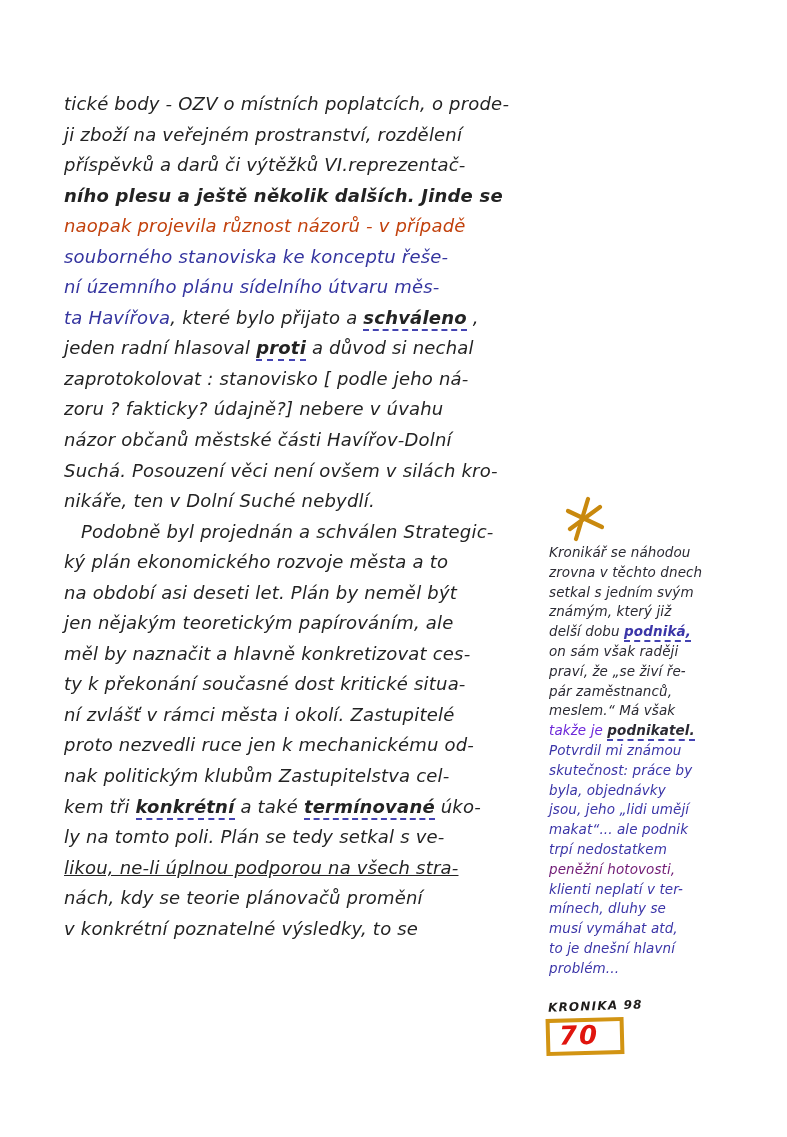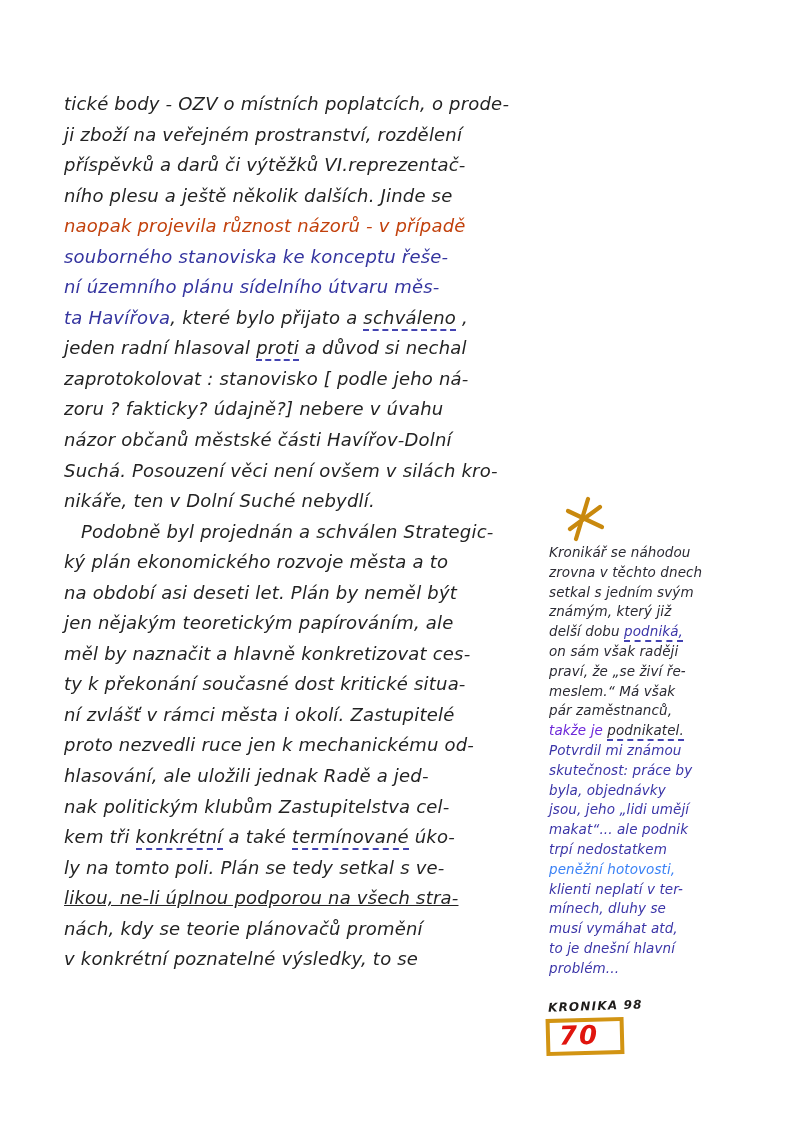--- a/index.html
+++ b/index.html
@@ -41,21 +41,21 @@
   }
   .n-line {
     height: 19.8px;
     font-size: 13.5px;
     font-style: italic;
     letter-spacing: 0.1px;
     white-space: nowrap;
     line-height: 19.8px;
   }
   .seg { display: inline; }
-  .u-dash { padding-bottom: 1px; }
+  .u-dash { padding-bottom: 1px; font-weight: bold; }
   
   #star {
     position: absolute;
     left: 563px;
     top: 496px;
     width: 44px;
     height: 46px;
   }
   
   #kronika-label {
@@ -92,40 +92,39 @@
 </style>
 </head>
 <body>
 
 <div class="page">
 
   <div id="main-column">
       <div class="m-line"><span class="seg" style="color: rgb(35, 35, 35);">tické body - OZV o místních poplatcích, o prode-</span></div>
       <div class="m-line"><span class="seg" style="color: rgb(35, 35, 35);">ji zboží na veřejném prostranství, rozdělení</span></div>
       <div class="m-line"><span class="seg" style="color: rgb(35, 35, 35);">příspěvků a darů či výtěžků VI.reprezentač-</span></div>
-      <div class="m-line"><span class="seg" style="color: rgb(35, 35, 35);">ního plesu a ještě několik dalších. Jinde se</span></div>
+      <div class="m-line"><span class="seg" style="color: rgb(35, 35, 35); font-weight: bold;">ního plesu a ještě několik dalších. Jinde se</span></div>
       <div class="m-line"><span class="seg" style="color: #c2410c;">naopak projevila různost názorů - v případě</span></div>
       <div class="m-line"><span class="seg" style="color: rgb(52, 52, 159);">souborného stanoviska ke konceptu řeše-</span></div>
       <div class="m-line"><span class="seg" style="color: rgb(52, 52, 159);">ní územního plánu sídelního útvaru měs-</span></div>
       <div class="m-line"><span class="seg" style="color: rgb(52, 52, 159);">ta Havířova</span><span class="seg" style="color: rgb(35, 35, 35);">, které bylo přijato a </span><span class="seg u-dash" style="color: rgb(35, 35, 35); border-bottom: 2px dashed rgb(67, 67, 178);">schváleno</span><span class="seg" style="color: rgb(35, 35, 35);"> ,</span></div>
       <div class="m-line"><span class="seg" style="color: rgb(35, 35, 35);">jeden radní hlasoval </span><span class="seg u-dash" style="color: rgb(35, 35, 35); border-bottom: 2px dashed rgb(67, 67, 178);">proti</span><span class="seg" style="color: rgb(35, 35, 35);"> a důvod si nechal</span></div>
       <div class="m-line"><span class="seg" style="color: rgb(35, 35, 35);">zaprotokolovat : stanovisko [ podle jeho ná-</span></div>
       <div class="m-line"><span class="seg" style="color: rgb(35, 35, 35);">zoru ? fakticky? údajně?] nebere v úvahu</span></div>
       <div class="m-line"><span class="seg" style="color: rgb(35, 35, 35);">názor občanů městské části Havířov-Dolní</span></div>
       <div class="m-line"><span class="seg" style="color: rgb(35, 35, 35); margin-top: 40px;">Suchá. Posouzení věci není ovšem v silách kro-</span></div>
       <div class="m-line"><span class="seg" style="color: rgb(35, 35, 35);">nikáře, ten v Dolní Suché nebydlí.</span></div>
       <div class="m-line indent"><span class="seg" style="color: rgb(35, 35, 35);">Podobně byl projednán a schválen Strategic-</span></div>
       <div class="m-line"><span class="seg" style="color: rgb(35, 35, 35);">ký plán ekonomického rozvoje města a to</span></div>
       <div class="m-line"><span class="seg" style="color: rgb(35, 35, 35);">na období asi deseti let. Plán by neměl být</span></div>
       <div class="m-line"><span class="seg" style="color: rgb(35, 35, 35);">jen nějakým teoretickým papírováním, ale</span></div>
       <div class="m-line"><span class="seg" style="color: rgb(35, 35, 35);">měl by naznačit a hlavně konkretizovat ces-</span></div>
       <div class="m-line"><span class="seg" style="color: rgb(35, 35, 35);">ty k překonání současné dost kritické situa-</span></div>
       <div class="m-line"><span class="seg" style="color: rgb(35, 35, 35);">ní zvlášť v rámci města i okolí. Zastupitelé</span></div>
       <div class="m-line"><span class="seg" style="color: rgb(35, 35, 35);">proto nezvedli ruce jen k mechanickému od-</span></div>
-      <div class="m-line"><span class="seg" style="color: rgb(35, 35, 35);">hlasování, ale uložili jednak Radě a jed-</span></div>
       <div class="m-line"><span class="seg" style="color: rgb(35, 35, 35);">nak politickým klubům Zastupitelstva cel-</span></div>
       <div class="m-line"><span class="seg" style="color: rgb(35, 35, 35);">kem tři </span><span class="seg u-dash" style="color: rgb(35, 35, 35); border-bottom: 2px dashed rgb(67, 67, 178);">konkrétní</span><span class="seg" style="color: rgb(35, 35, 35);"> a také </span><span class="seg u-dash" style="color: rgb(35, 35, 35); border-bottom: 2px dashed rgb(67, 67, 178);">termínované</span><span class="seg" style="color: rgb(35, 35, 35);"> úko-</span></div>
       <div class="m-line"><span class="seg" style="color: rgb(35, 35, 35);">ly na tomto poli. Plán se tedy setkal s ve-</span></div>
       <div class="m-line"><span class="seg" style="color: rgb(35, 35, 35); text-decoration: underline;">likou, ne-li úplnou podporou na všech stra-</span></div>
       <div class="m-line"><span class="seg" style="color: rgb(35, 35, 35);">nách, kdy se teorie plánovačů promění</span></div>
       <div class="m-line"><span class="seg" style="color: rgb(35, 35, 35);">v konkrétní poznatelné výsledky, to se</span></div>
     </div>
 
   <div id="star">
     <svg width="44" height="46" viewBox="0 0 44 46" xmlns="http://www.w3.org/2000/svg">
@@ -138,30 +137,30 @@
   </div>
 
   <div id="margin-note">
       <div class="n-line"><span class="seg" style="color: rgb(43, 42, 51);">Kronikář se náhodou</span></div>
       <div class="n-line"><span class="seg" style="color: rgb(43, 42, 51);">zrovna v těchto dnech</span></div>
       <div class="n-line"><span class="seg" style="color: rgb(43, 42, 51);">setkal s jedním svým</span></div>
       <div class="n-line"><span class="seg" style="color: rgb(43, 42, 51);">známým, který již</span></div>
       <div class="n-line"><span class="seg" style="color: rgb(43, 42, 51);">delší dobu </span><span class="seg u-dash" style="color: rgb(59, 53, 168); border-bottom: 2px dashed rgb(67, 67, 178);">podniká,</span></div>
       <div class="n-line"><span class="seg" style="color: rgb(43, 42, 51);">on sám však raději</span></div>
       <div class="n-line"><span class="seg" style="color: rgb(43, 42, 51);">praví, že „se živí ře-</span></div>
+      <div class="n-line"><span class="seg" style="color: rgb(43, 42, 51);">pár zaměstnanců,</span></div>
       <div class="n-line"><span class="seg" style="color: rgb(43, 42, 51);">meslem.“ Má však</span></div>
-      <div class="n-line"><span class="seg" style="color: rgb(43, 42, 51);">pár zaměstnanců,</span></div>
       <div class="n-line"><span class="seg" style="color: #6d28d9;">takže je </span><span class="seg u-dash" style="color: rgb(43, 42, 51); border-bottom: 2px dashed rgb(67, 67, 178);">podnikatel.</span></div>
       <div class="n-line"><span class="seg" style="color: rgb(59, 53, 168);">Potvrdil mi známou</span></div>
       <div class="n-line"><span class="seg" style="color: rgb(59, 53, 168);">skutečnost: práce by</span></div>
       <div class="n-line"><span class="seg" style="color: rgb(59, 53, 168);">byla, objednávky</span></div>
       <div class="n-line"><span class="seg" style="color: rgb(59, 53, 168);">jsou, jeho „lidi umějí</span></div>
       <div class="n-line"><span class="seg" style="color: rgb(59, 53, 168);">makat“... ale podnik</span></div>
       <div class="n-line"><span class="seg" style="color: rgb(59, 53, 168);">trpí nedostatkem</span></div>
-      <div class="n-line"><span class="seg" style="color: #3b82f6;">peněžní hotovosti,</span></div>
+      <div class="n-line"><span class="seg" style="color: #701a75;">peněžní hotovosti,</span></div>
       <div class="n-line"><span class="seg" style="color: rgb(59, 53, 168);">klienti neplatí v ter-</span></div>
       <div class="n-line"><span class="seg" style="color: rgb(59, 53, 168);">mínech, dluhy se</span></div>
       <div class="n-line"><span class="seg" style="color: rgb(59, 53, 168);">musí vymáhat atd,</span></div>
       <div class="n-line"><span class="seg" style="color: rgb(59, 53, 168);">to je dnešní hlavní</span></div>
       <div class="n-line"><span class="seg" style="color: rgb(59, 53, 168);">problém...</span></div>
     </div>
 
   <div id="kronika-label">KRONIKA 98</div>
 
   <div id="page-number-box">

